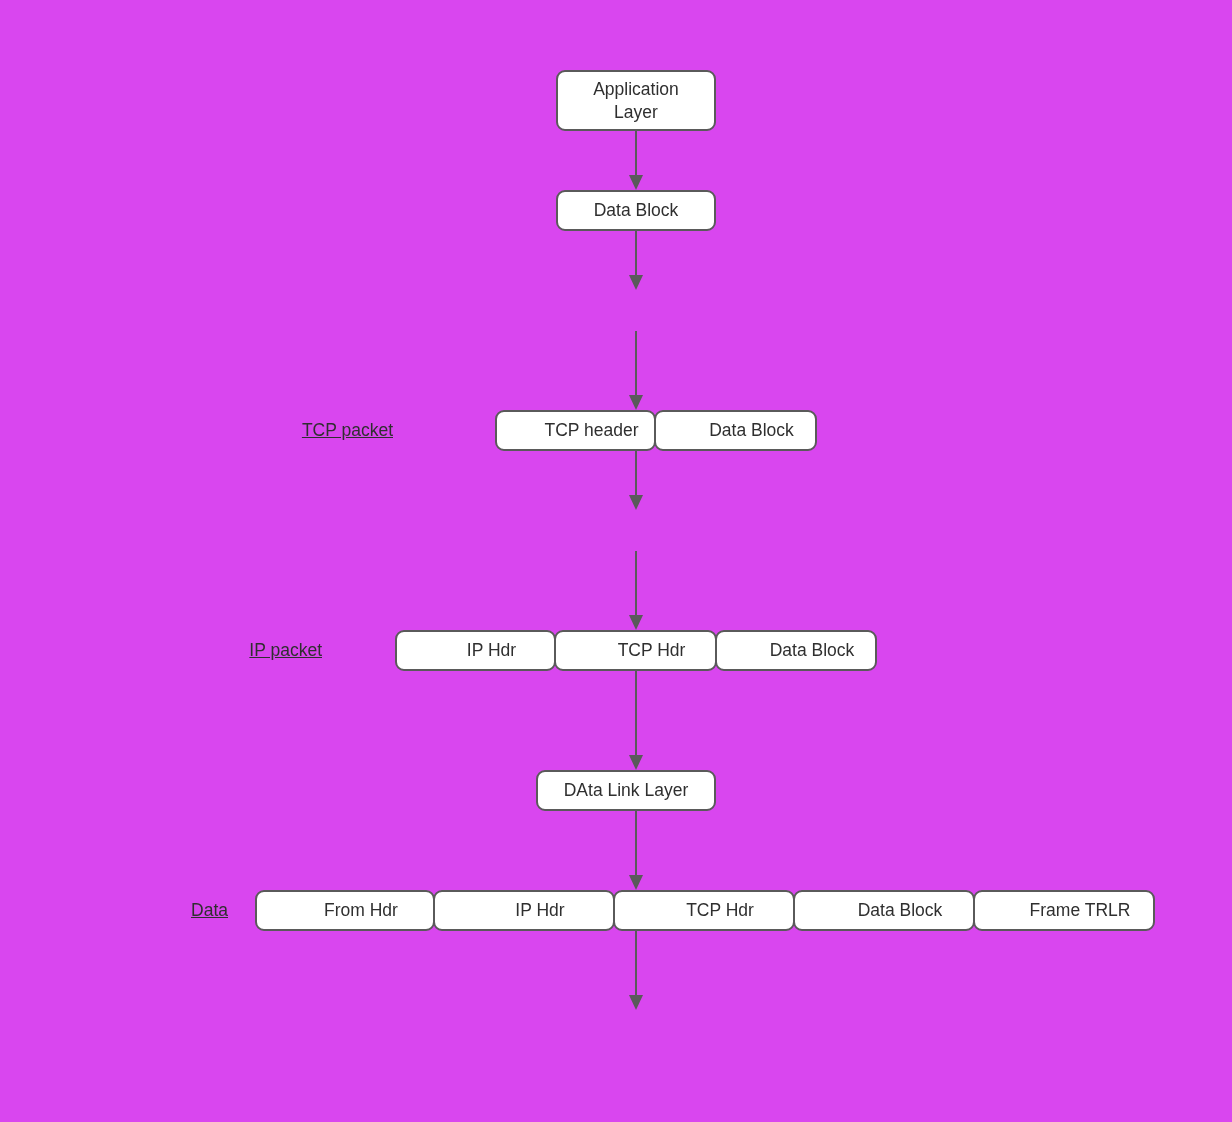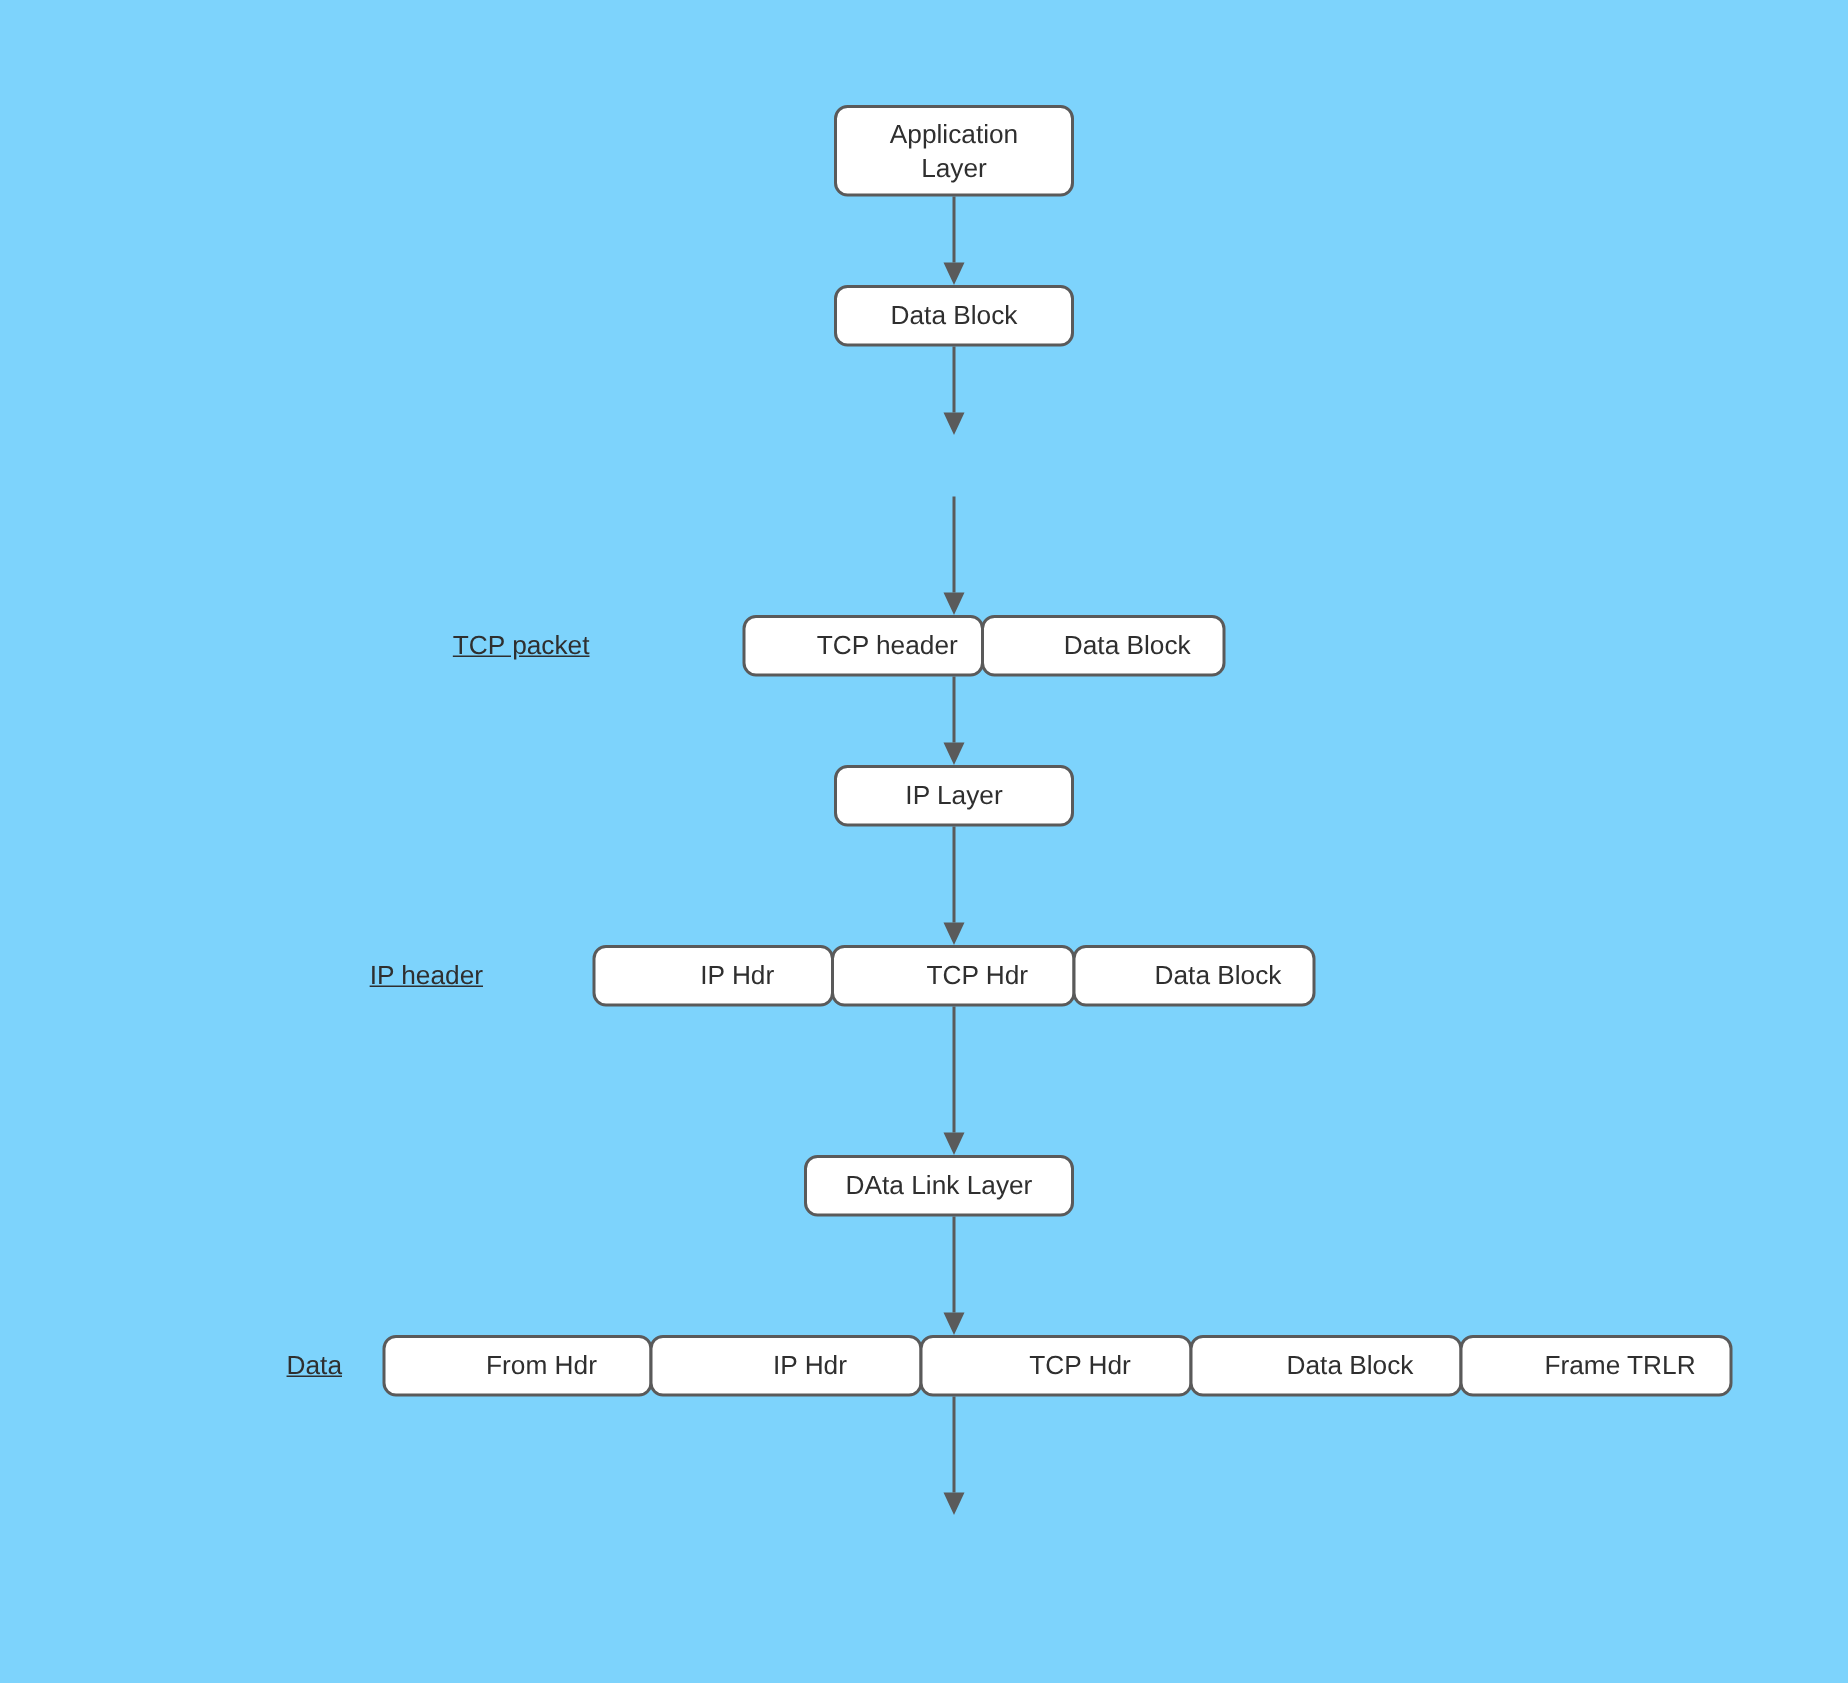--- a/index.html
+++ b/index.html
@@ -8,21 +8,21 @@
     padding: 0;
     background: #ffffff;
   }
   body {
     font-family: "Liberation Sans", sans-serif;
   }
   #canvas {
     position: relative;
     width: 1232px;
     height: 1122px;
-    background: #7dd3fc;
+    background: #d946ef;
     overflow: hidden;
   }
   
   .node {
     position: absolute;
     box-sizing: border-box;
     background: #ffffff;
     border: 2px solid #5a5a5a;
     border-radius: 9px;
     color: #2f2f2f;
@@ -137,33 +137,32 @@
     <div class="shaft" style="height:64px;"></div>
     <div class="head"></div>
   </div>
 
   <div class="node" style="left:556px; top:70px; width:160px; height:61px;">Application
 Layer</div>
 
   <div class="node" style="left:556px; top:190px; width:160px; height:41px;">Data Block</div>
 
 
-  <div class="node" style="left:556px; top:510px; width:160px; height:41px;">IP Layer</div>
 
   <div class="node" style="left:536px; top:770px; width:180px; height:41px;">DAta Link Layer</div>
 
 
   <div class="row-label" style="left:193px; top:420px; width:200px;">TCP packet</div>
 
   <div class="strip" style="left:495px; top:410px; width:322px; height:41px;">
     <div class="cell" style="width:161px;">TCP header</div>
     <div class="cell" style="width:163px;">Data Block</div>
   </div>
 
-  <div class="row-label" style="left:122px; top:640px; width:200px;">IP header</div>
+  <div class="row-label" style="left:122px; top:640px; width:200px;">IP packet</div>
 
   <div class="strip" style="left:395px; top:630px; width:482px; height:41px;">
     <div class="cell" style="width:161px;">IP Hdr</div>
     <div class="cell" style="width:163px;">TCP Hdr</div>
     <div class="cell" style="width:162px;">Data Block</div>
   </div>
 
   <div class="row-label" style="left:28px; top:900px; width:200px;">Data</div>
 
   <div class="strip" style="left:255px; top:890px; width:902px; height:41px;">

